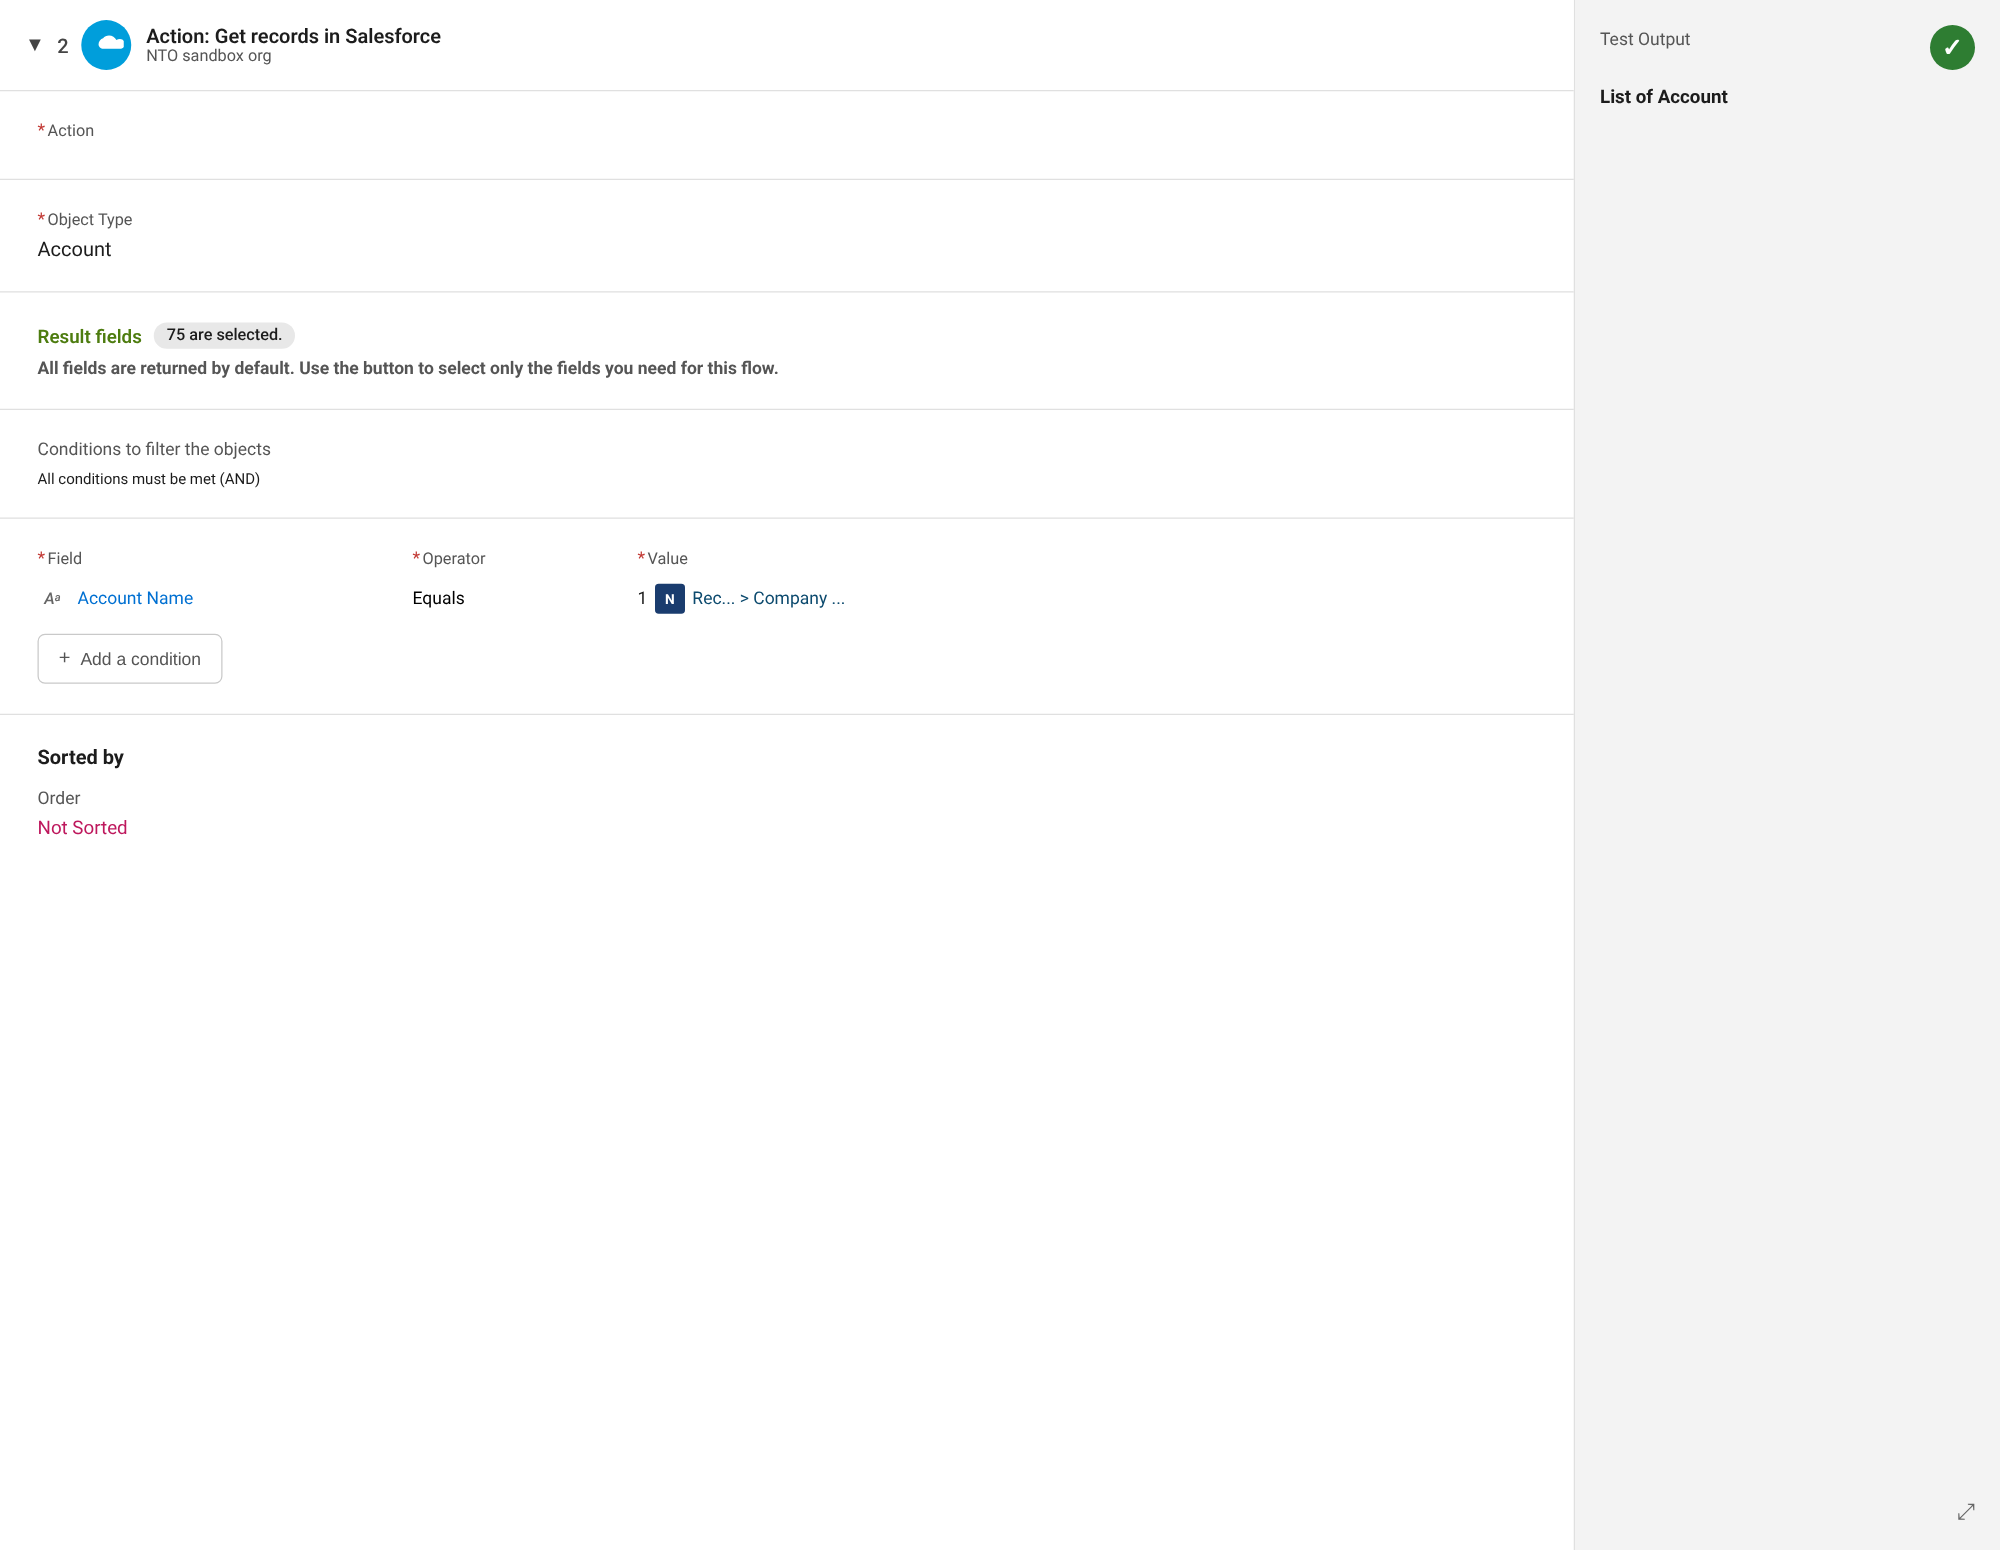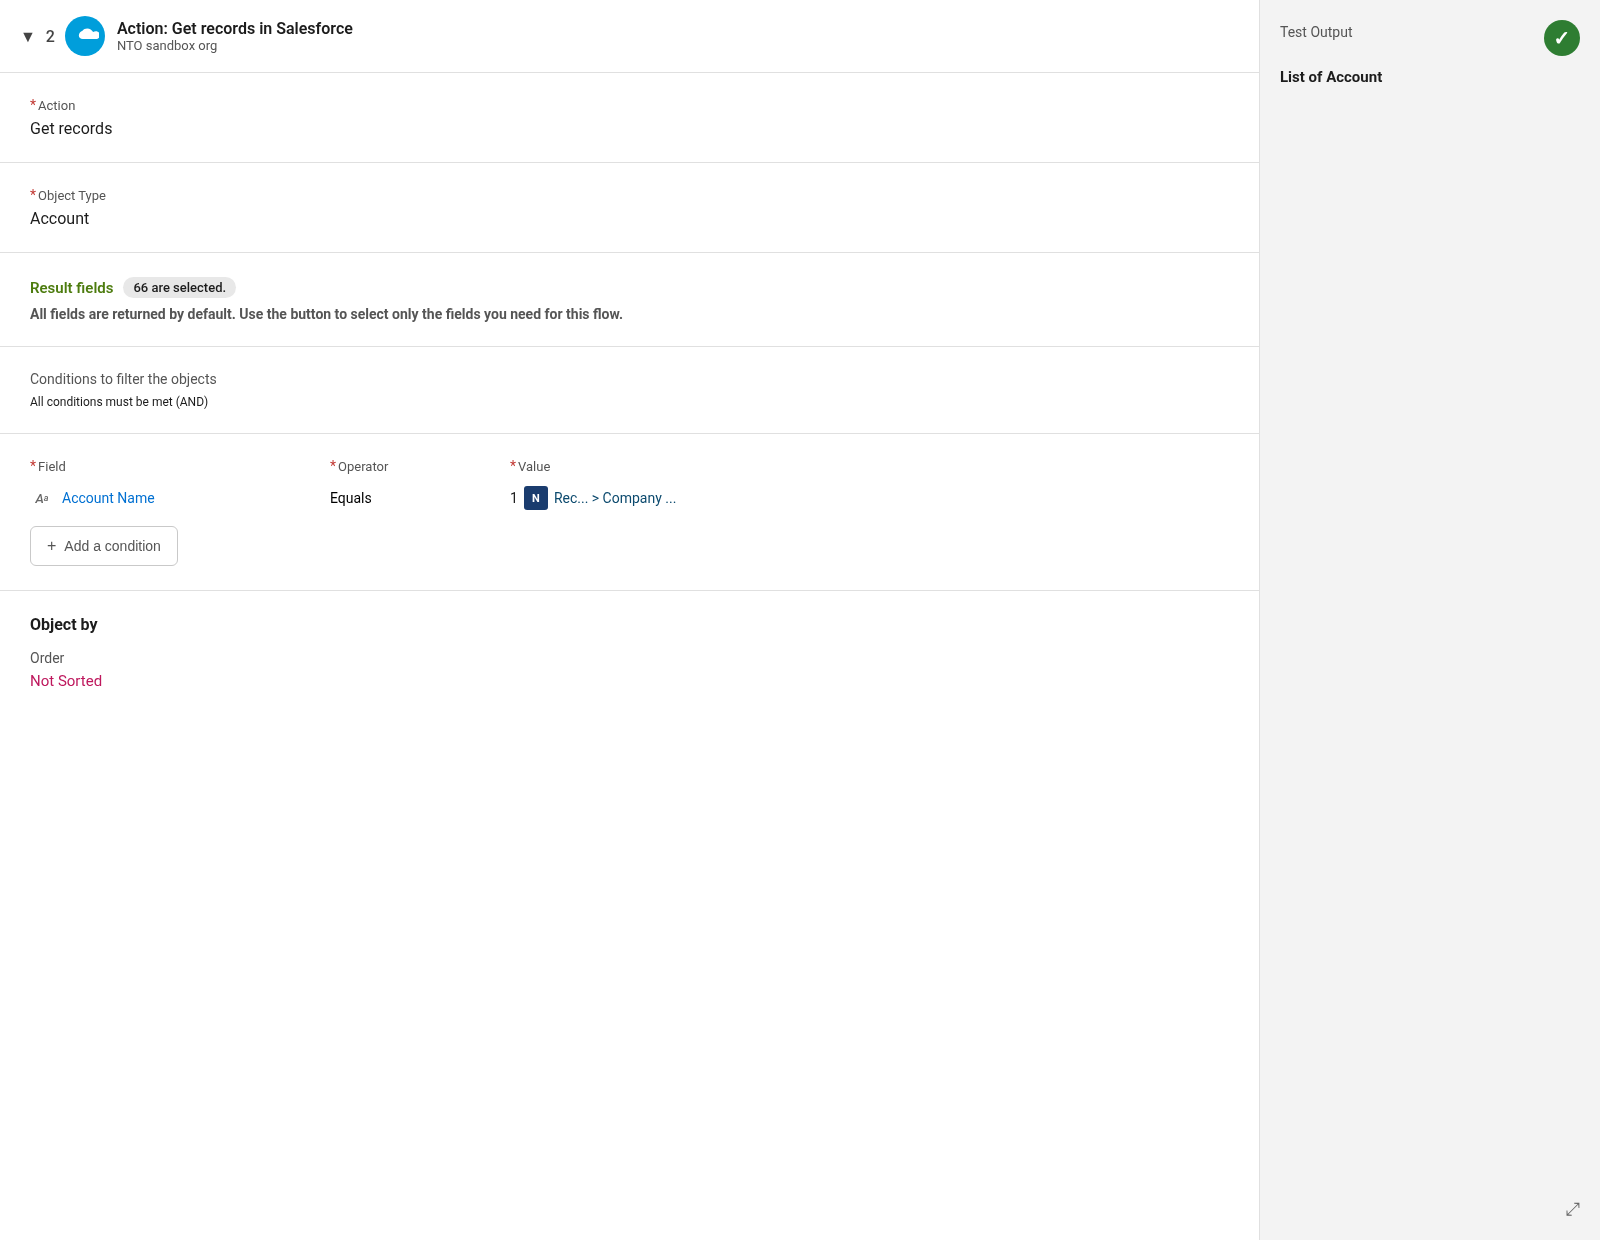--- a/index.html
+++ b/index.html
@@ -362,35 +362,34 @@
       </div>
     </div>
 
     <div class="content">
 
       <div class="section">
         <div class="field-label">
           <span class="required-star">*</span>
           <span>Action</span>
         </div>
-        <div class="field-value">Get records</div>
       </div>
 
       <div class="section">
         <div class="field-label">
           <span class="required-star">*</span>
           <span>Object Type</span>
         </div>
         <div class="field-value">Account</div>
       </div>
 
       <div class="section">
         <div class="result-fields-row">
           <span class="result-fields-label">Result fields</span>
-          <span class="badge">66 are selected.</span>
+          <span class="badge">75 are selected.</span>
         </div>
         <div class="result-fields-desc">All fields are returned by default. Use the button to select only the fields you need for this flow.</div>
       </div>
 
       <div class="section">
         <div class="conditions-label">Conditions to filter the objects</div>
         <div class="conditions-value">All conditions must be met (AND)</div>
       </div>
 
       <div class="filter-section">
@@ -422,21 +421,21 @@
           </div>
         </div>
 
         <button class="add-condition-btn">
           <span class="plus-icon">+</span>
           <span>Add a condition</span>
         </button>
       </div>
 
       <div class="order-by-section">
-        <div class="order-by-title">Object by</div>
+        <div class="order-by-title">Sorted by</div>
         <div class="order-label">Order</div>
         <div class="order-value">Not Sorted</div>
       </div>
 
     </div>
   </div>
 
   <div class="side-panel">
     <div class="side-panel-inner">
       <div style="display:flex; align-items:center; justify-content:space-between; margin-bottom:12px;">

